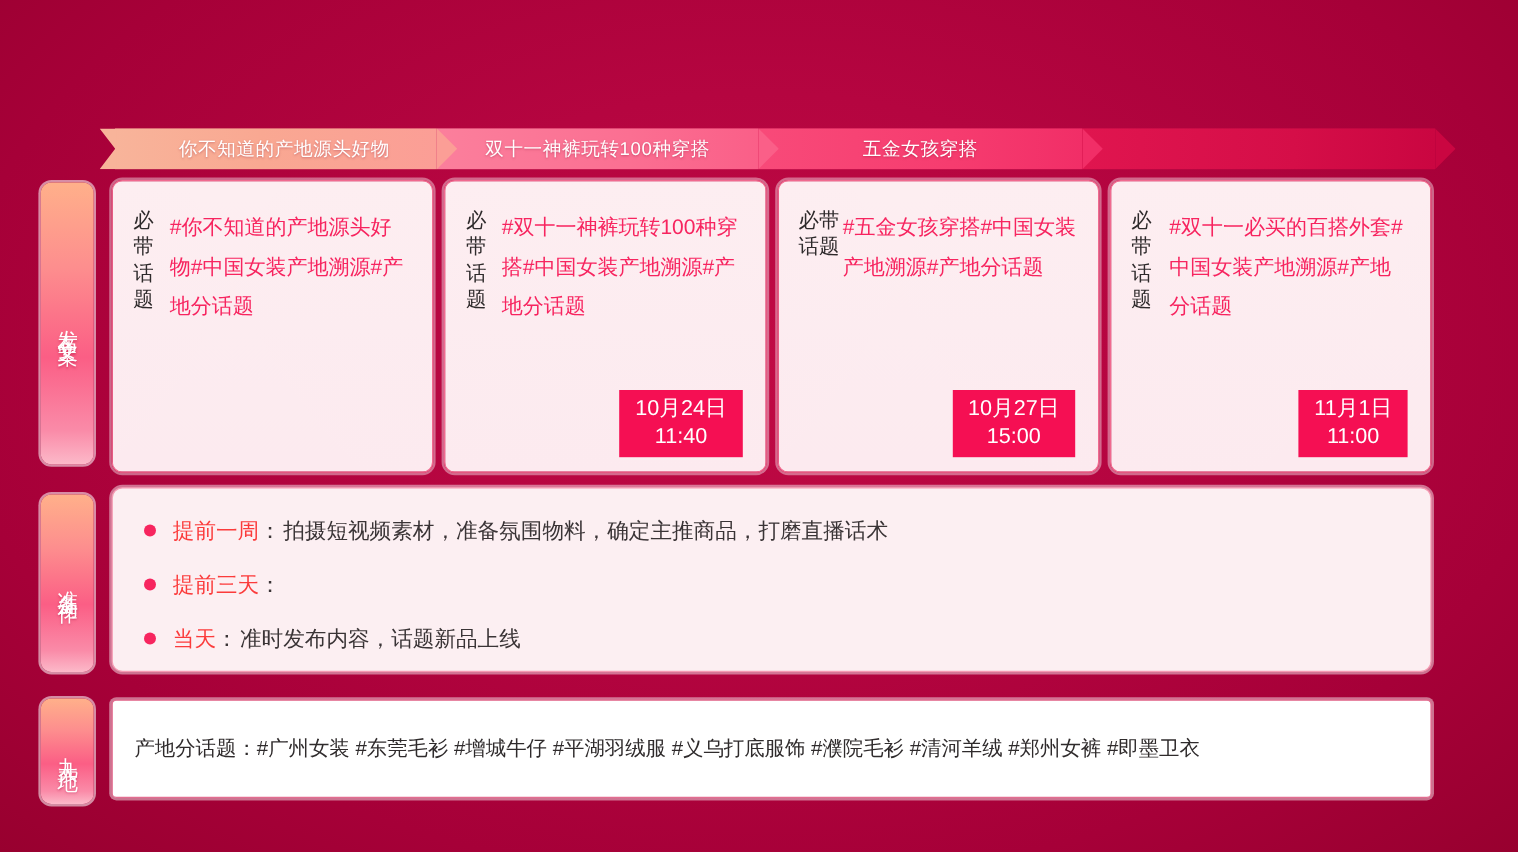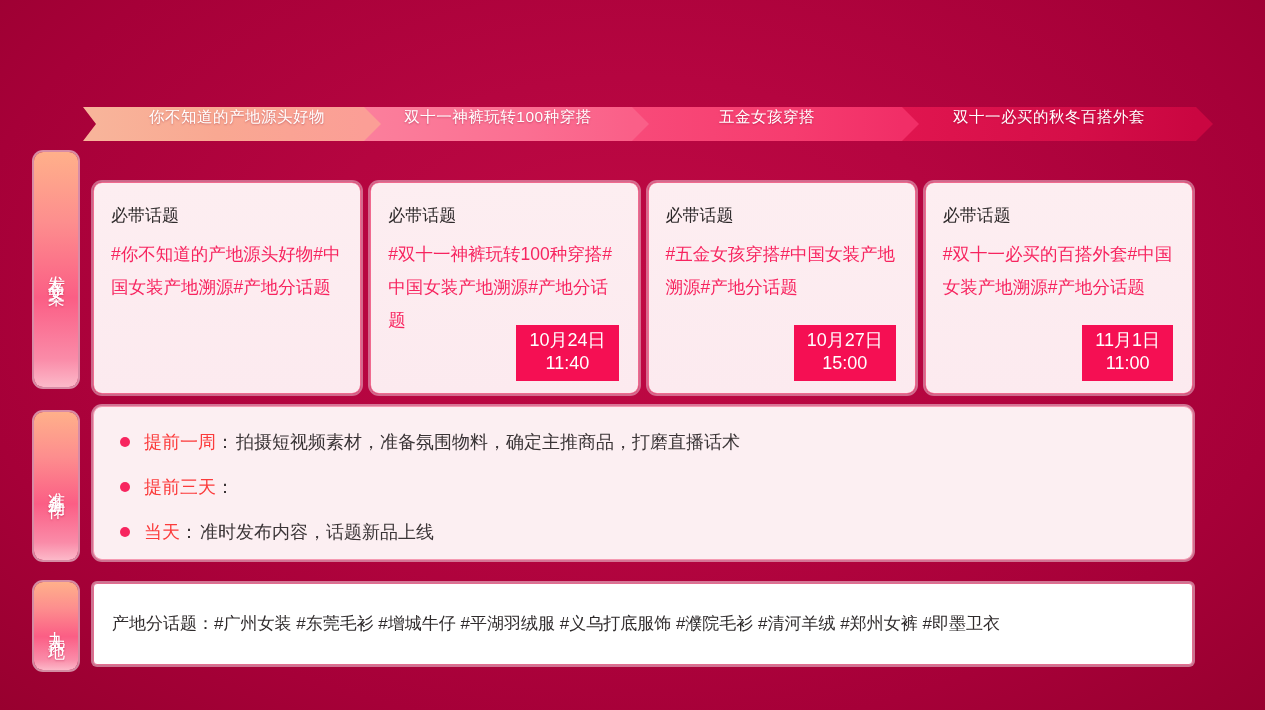--- a/index.html
+++ b/index.html
@@ -22,21 +22,21 @@
   }
 
   
   .tabs{
     position:absolute;left:96px;top:107px;width:1100px;height:34px;
     display:flex;
   }
   .tab{
     position:relative;
     height:34px;
-    display:flex;align-items:flex-start;justify-content:center;
+    display:flex;align-items:center;justify-content:center;
     color:#ffffff;font-size:15.5px;letter-spacing:.5px;
     box-sizing:border-box;
     text-shadow:0 1px 2px rgba(120,0,40,.35);
   }
   .tab .cap{
     position:absolute;right:-17px;top:0;width:17px;height:34px;z-index:3;
   }
   .tab .cap svg{display:block;}
   .tab:nth-child(1){flex:0 0 268px;background:linear-gradient(90deg,#f8b49a 0%,#f9a892 45%,#fb9e96 100%);}
   .tab:nth-child(2){flex:0 0 268px;background:linear-gradient(90deg,#fb7f9c 0%,#fb6f92 60%,#fa5f88 100%);}
@@ -76,23 +76,22 @@
     display:flex;gap:9px;
   }
   .card{
     flex:1 1 0;
     background:linear-gradient(180deg,#fdeef1 0%,#fceaef 100%);
     border:1.6px solid #f06a8f;
     border-radius:9px;
     box-shadow:0 0 0 2px rgba(255,255,255,.40);
     box-sizing:border-box;
     padding:22px 17px 0 17px;
-    display:flex;flex-direction:column;
+    display:flex;flex-direction:row;
     position:relative;
-    margin-top:32px;
   }
   .card-head{
     color:#2e2a2b;font-size:17px;line-height:22px;margin-bottom:11px;
   }
   .card-tags{
     color:#f7245f;font-size:17.5px;line-height:33px;
     word-break:break-all;
   }
   .card-date{
     position:absolute;bottom:12px;right:19px;
@@ -170,21 +169,20 @@
     <div class="tab">
       <span>五金女孩穿搭</span>
       <div class="cap">
         <svg width="17" height="34" viewBox="0 0 17 34">
             <path d="M0 0 L17 17 L0 34 Z" fill="#f12e67"></path>
           </svg>
       </div>
     </div>
 
     <div class="tab">
-      <span>双十一必买的秋冬百搭外套</span>
       <div class="cap">
         <svg width="17" height="34" viewBox="0 0 17 34">
             <path d="M0 0 L17 17 L0 34 Z" fill="#ca0641"></path>
           </svg>
       </div>
     </div>
 
   </div>
 
   <div class="vlabel" id="vl1">

